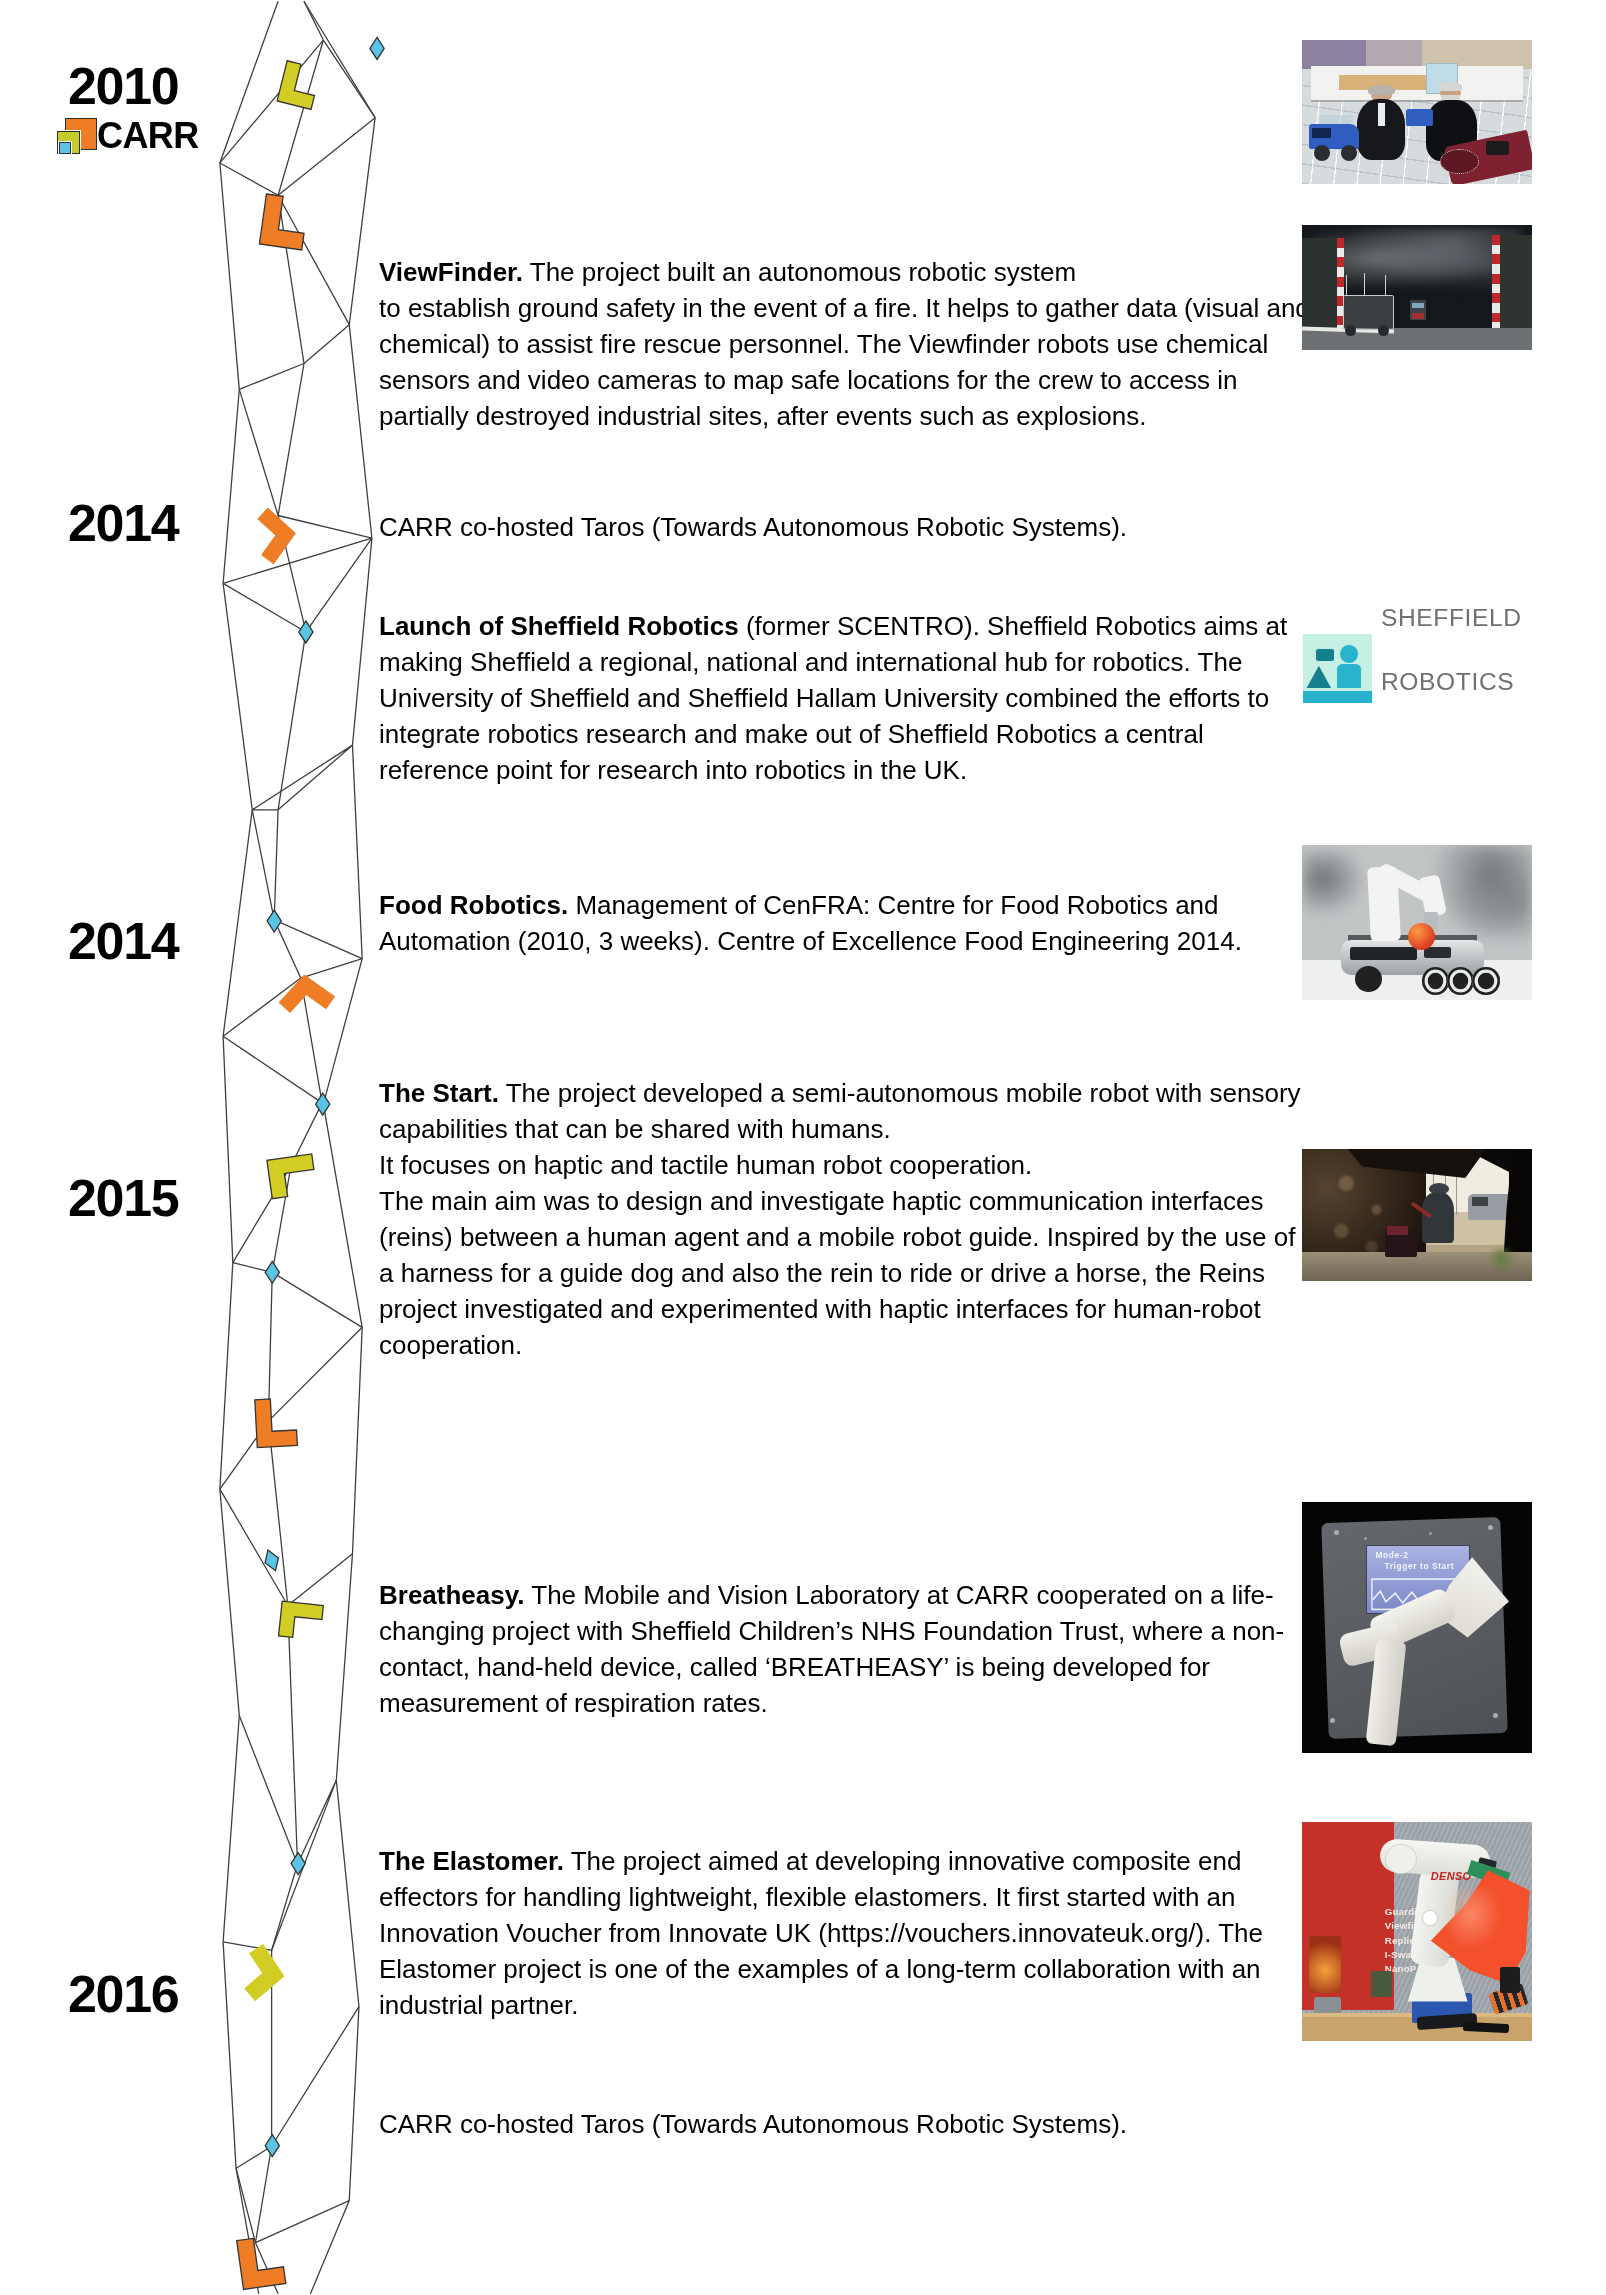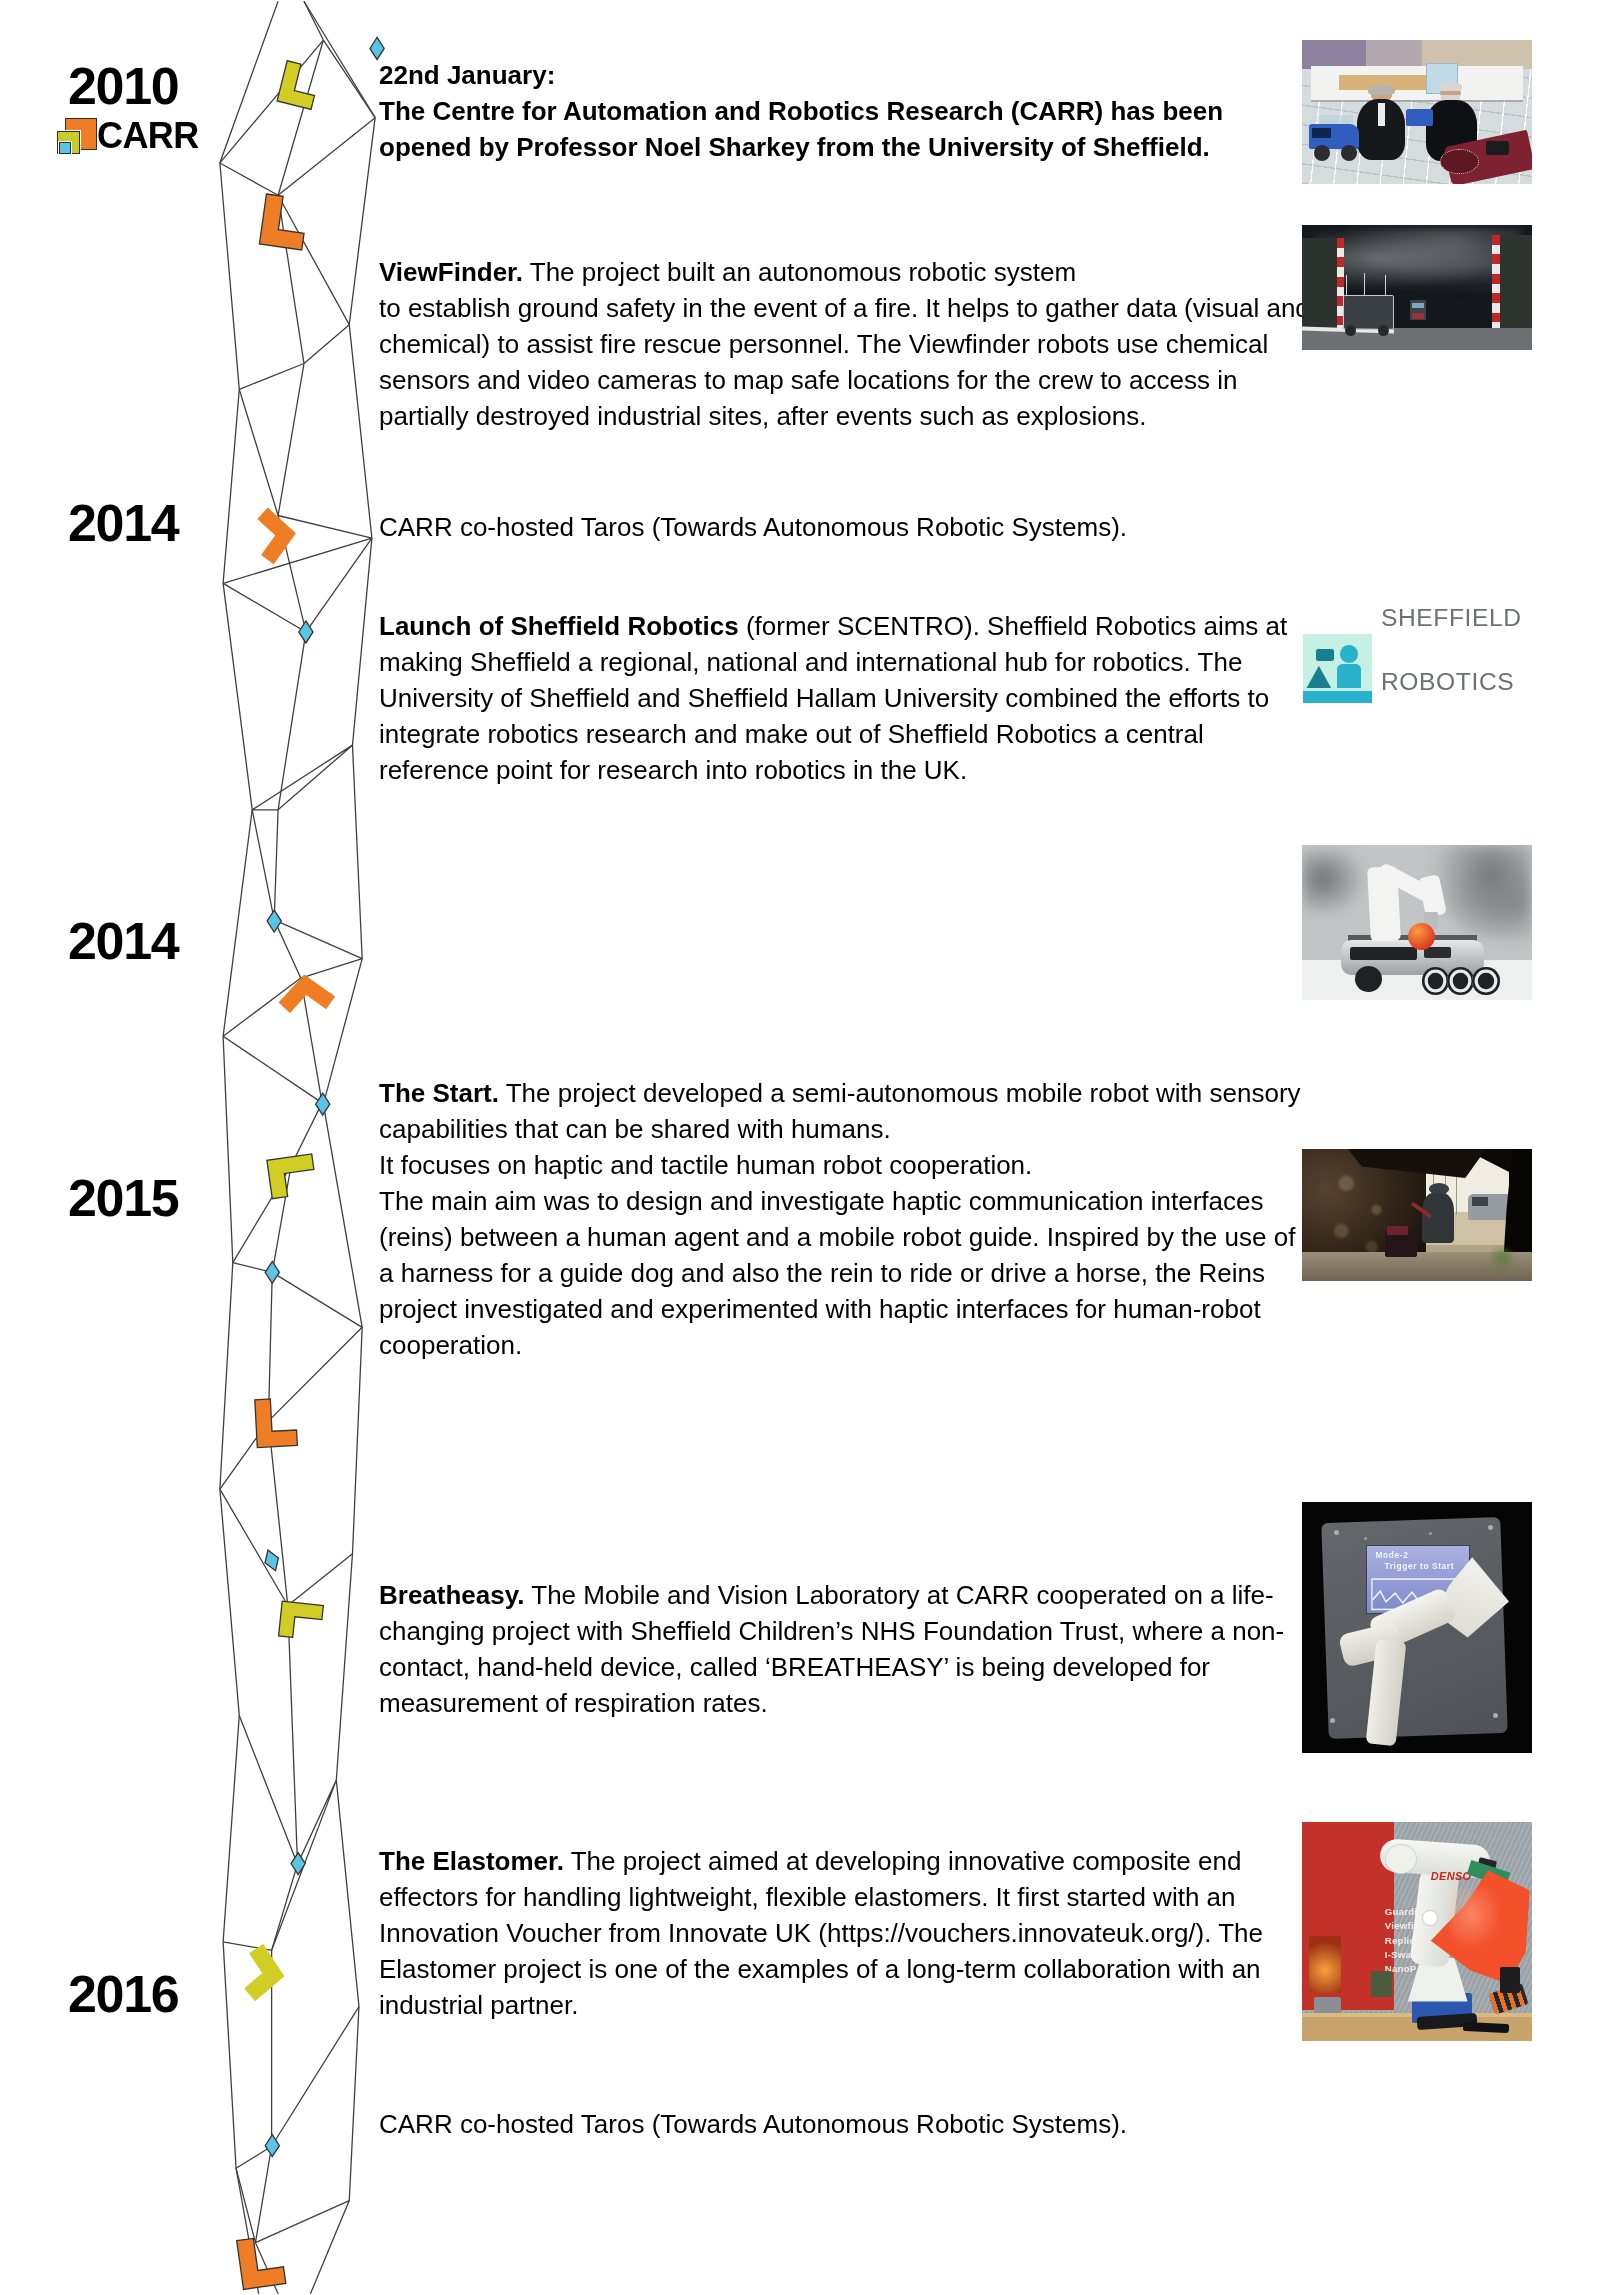--- a/index.html
+++ b/index.html
@@ -67,26 +67,25 @@
     <div class="abs" style="left:0;top:13px;width:21px;height:21px;background:#c6cc27;border:1.3px solid #2e2e2e;outline:1.9px solid #fff;"></div>
     <div class="abs" style="left:1.9px;top:24px;width:10.4px;height:10.4px;background:var(--accent-cyan);border:1.3px solid #2e2e2e;outline:1.9px solid #fff;"></div>
   </div>
   <div class="carr-text">CARR</div>
 
   <div class="year" style="top:497px">2014</div>
   <div class="year" style="top:915px">2014</div>
   <div class="year" style="top:1172px">2015</div>
   <div class="year" style="top:1968px">2016</div>
 
-  <p class="event" style="top:57px"><b>22nd January:
-The Centre for Automation and Robotics Research (CARR) has been opened by Professor Noel Sharkey from the University of Sheffield.</b><span></span></p>
   <p class="event" style="top:254px"><b>ViewFinder.</b><span> The project built an autonomous robotic system
 to establish ground safety in the event of a fire. It helps to gather data (visual and chemical) to assist fire rescue personnel. The Viewfinder robots use chemical sensors and video cameras to map safe locations for the crew to access in partially destroyed industrial sites, after events such as explosions.</span></p>
   <p class="event" style="top:509px"><b></b><span>CARR co-hosted Taros (Towards Autonomous Robotic Systems).</span></p>
   <p class="event" style="top:608px"><b>Launch of Sheffield Robotics</b><span> (former SCENTRO). Sheffield Robotics aims at making Sheffield a regional, national and international hub for robotics. The University of Sheffield and Sheffield Hallam University combined the efforts to integrate robotics research and make out of Sheffield Robotics a central reference point for research into robotics in the UK.</span></p>
+  <p class="event" style="top:887px"><b>Food Robotics.</b><span> Management of CenFRA: Centre for Food Robotics and Automation (2010, 3 weeks). Centre of Excellence Food Engineering 2014.</span></p>
   <p class="event" style="top:1075px"><b>The Start.</b><span> The project developed a semi-autonomous mobile robot with sensory capabilities that can be shared with humans.
 It focuses on haptic and tactile human robot cooperation.
 The main aim was to design and investigate haptic communication interfaces (reins) between a human agent and a mobile robot guide. Inspired by the use of a harness for a guide dog and also the rein to ride or drive a horse, the Reins project investigated and experimented with haptic interfaces for human-robot cooperation.</span></p>
   <p class="event" style="top:1843px"><b>The Elastomer.</b><span> The project aimed at developing innovative composite end effectors for handling lightweight, flexible elastomers. It first started with an Innovation Voucher from Innovate UK (https://vouchers.innovateuk.org/). The Elastomer project is one of the examples of a long-term collaboration with an industrial partner.</span></p>
   <p class="event" style="top:1577px"><b>Breatheasy.</b><span> The Mobile and Vision Laboratory at CARR cooperated on a life-changing project with Sheffield Children’s NHS Foundation Trust, where a non-contact, hand-held device, called ‘BREATHEASY’ is being developed for measurement of respiration rates.</span></p>
   <p class="event" style="top:2106px"><b></b><span>CARR co-hosted Taros (Towards Autonomous Robotic Systems).</span></p>
 
   <div class="photo" style="left:1302px;top:40px;width:230px;height:144px" role="img" aria-label="Two researchers kneeling with mobile robots at the CARR opening">
     <div class="abs" style="inset:0;background:#d6dbde"></div>
     <div class="abs" style="inset:0;background:repeating-linear-gradient(96deg,rgba(255,255,255,.85) 0 1.3px,transparent 1.3px 23px),repeating-linear-gradient(8deg,rgba(150,165,172,.45) 0 1.3px,transparent 1.3px 19.4px)"></div>

